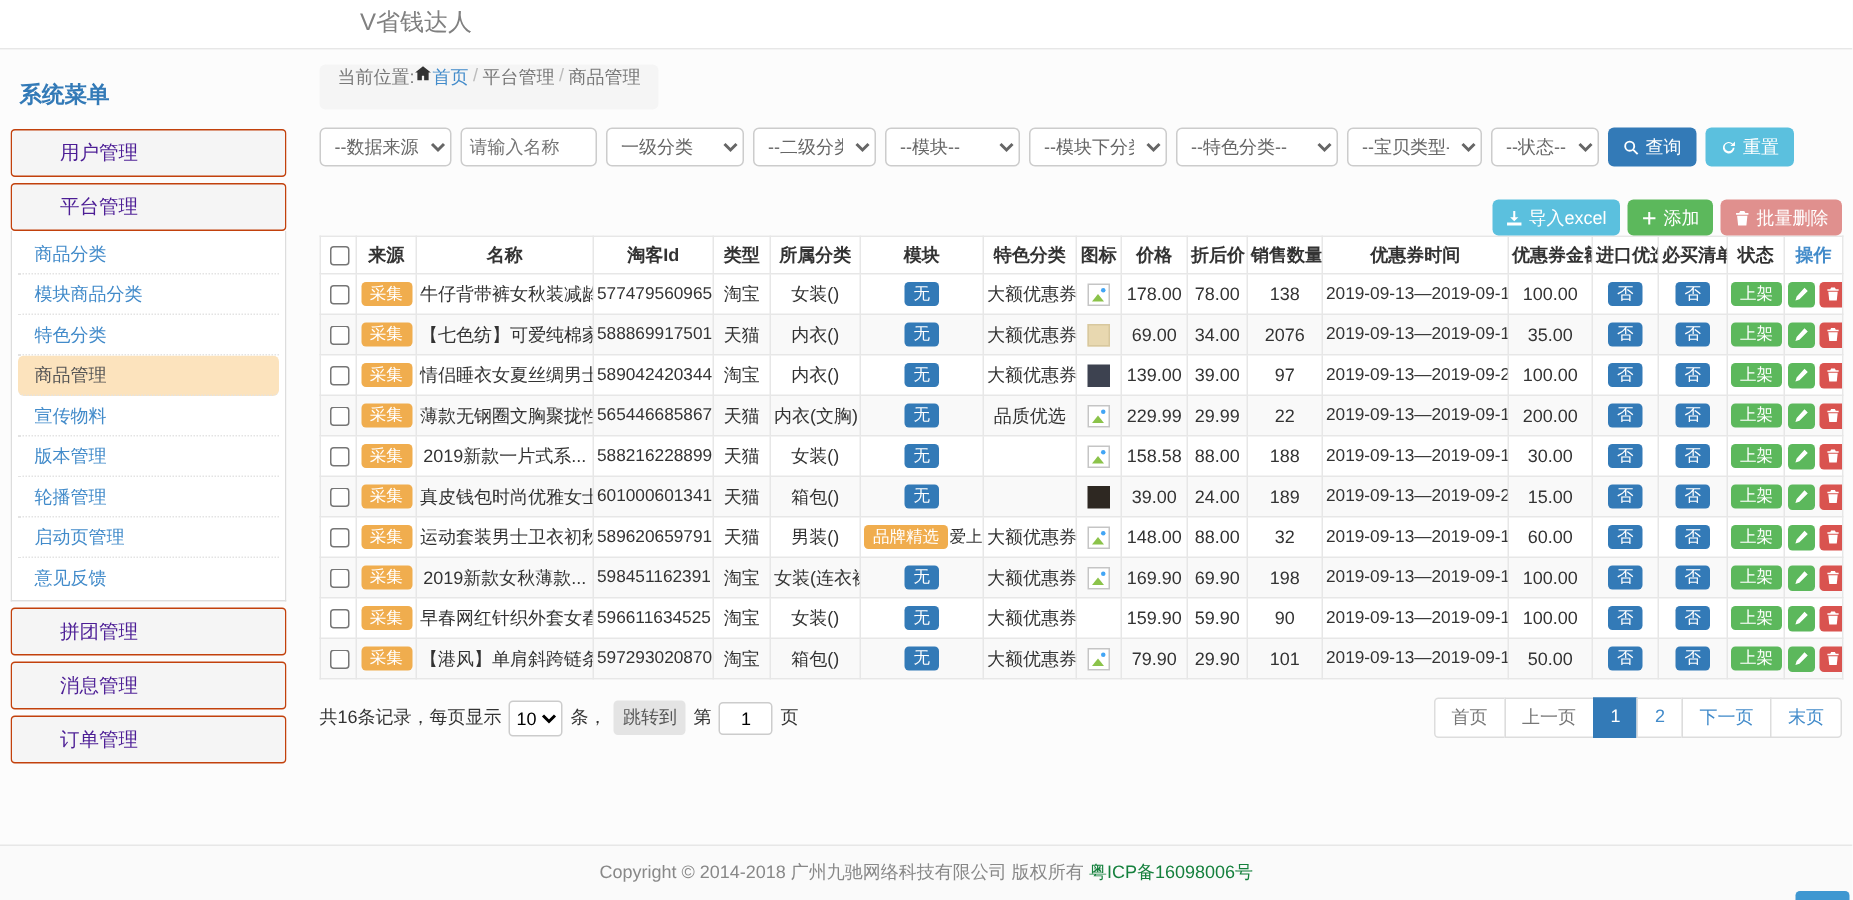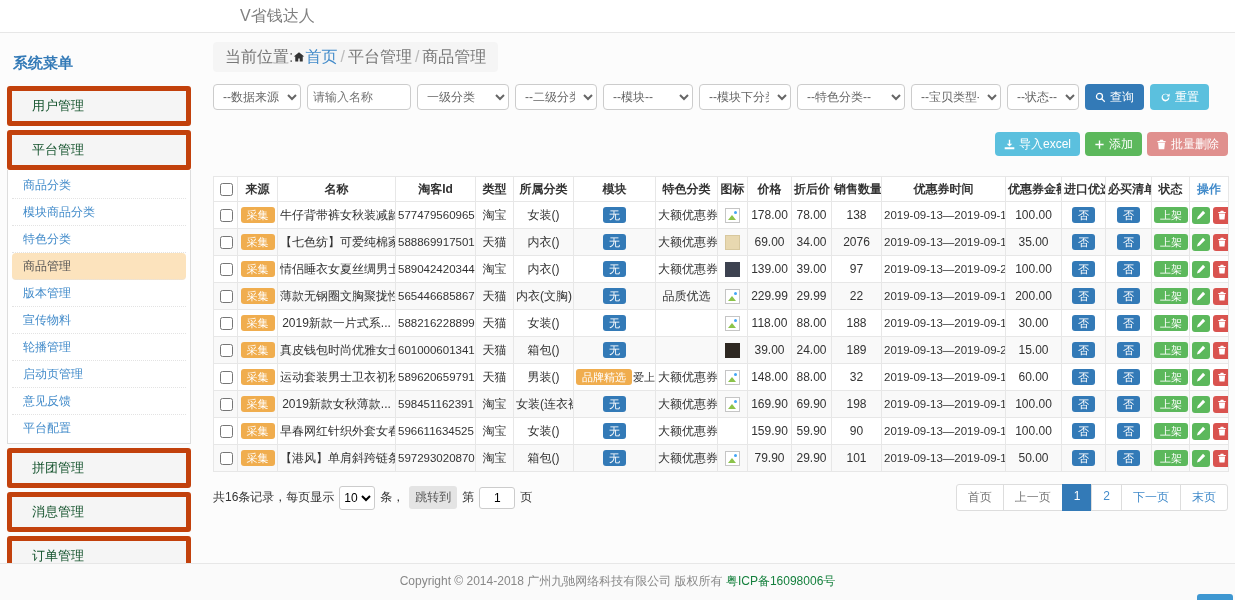--- a/index.html
+++ b/index.html
@@ -8,43 +8,43 @@
   
   .topbar{position:absolute;top:0;left:0;right:0;height:32px;background:#fff;border-bottom:1px solid #e7e7e7;z-index:5}
   .brand{position:absolute;left:240px;top:0;line-height:32px;font-size:16px;color:#808080}
   .top-right{position:absolute;left:865px;top:0;height:32px;display:flex;align-items:center}
   .home-box{width:32px;height:32px;background:#e7e7e7;display:flex;align-items:center;justify-content:center;cursor:pointer}
   .welcome{margin-left:14px;font-size:12px;color:#555;display:flex;align-items:center;gap:5px;cursor:pointer}
   .caret{font-size:9px;color:#777}
   
   .sidebar{position:absolute;left:7px;top:42px;width:184px;height:530px;overflow:hidden}
   .side-title{color:#337ab7;font-weight:700;font-size:15px;padding:12px 6px 9px}
-  .side-header{height:30px;line-height:30px;background:#f5f5f5;border:5px solid #c2410c;border-radius:3px;
-               padding-left:20px;font-size:13px;color:#14532d;margin-top:4px;cursor:pointer}
+  .side-header{height:30px;line-height:30px;background:#f5f5f5;border:1px solid #c2410c;border-radius:3px;
+               padding-left:32px;font-size:13px;color:#4c1d95;margin-top:4px;cursor:pointer}
   .side-sub{border:1px solid #ddd;border-top:none;background:#fff;padding:2px 4px}
   .side-item{height:26px;line-height:26px;padding-left:11px;font-size:12px;color:#428bca;border-bottom:1px dotted #e3e3e3;cursor:pointer}
   .side-item:last-child{border-bottom:none}
   .side-item.active{background:#fce3bd;border-radius:4px;color:#555}
   
   .content{position:absolute;left:213px;top:42px;width:1015px}
-  .breadcrumb{display:inline-flex;align-items:center;gap:0;background:#f5f5f5;border-radius:4px;height:30px;
-              padding:0 12px;font-size:16px;color:#777}
+  .breadcrumb{display:inline-flex;gap:0;background:#f5f5f5;border-radius:4px;height:30px;
+              padding:0 12px;font-size:12px;color:#777}
   .bc-link{color:#428bca;cursor:pointer}
   .sep{color:#bbb;margin:0 3px}
   .filter-bar{display:flex;gap:6px;margin-top:12px;align-items:center}
   .f-select,.f-input{height:26px;border:1px solid #ccc;border-radius:4px;font-size:12px;color:#666;background:#fff;padding:0 5px;box-sizing:border-box}
   .btn{display:inline-flex;align-items:center;gap:4px;border:none;border-radius:4px;color:#fff;font-size:12px;height:26px;padding:0 10px;cursor:pointer}
   .btn-primary{background:#337ab7}
   .btn-info{background:#5bc0de}
   .btn-success{background:#5cb85c}
   .btn-danger-soft{background:#e0908e}
   .btn-sm{height:24px;padding:0 9px}
   .toolbar{display:flex;justify-content:flex-end;gap:5px;margin-top:22px}
   
-  table{width:100%;border-collapse:collapse;table-layout:fixed;margin-top:20px;background:#fff;font-size:12px;color:#333}
+  table{width:100%;border-collapse:collapse;table-layout:fixed;margin-top:0;background:#fff;font-size:12px;color:#333}
   th,td{border:1px solid #e7e7e7;text-align:center;overflow:hidden;white-space:nowrap}
   th{font-weight:700;height:24px;padding:0 2px}
   td{height:26px;padding:0 2px}
   tbody tr:nth-child(even){background:#f9f9f9}
   th.op-head{color:#428bca}
   .badge{display:inline-block;border-radius:3px;color:#fff;font-size:11px;padding:2px 6px;line-height:1.15}
   .b-orange{background:#f0ad4e}.b-blue{background:#337ab7}.b-green{background:#5cb85c}
   .module-extra{font-size:11px;color:#333;margin-left:1px}
   .act-btn{display:inline-flex;align-items:center;justify-content:center;width:18px;height:17px;border-radius:3px;border:none;cursor:pointer;vertical-align:middle;padding:0}
   .act-edit{background:#5cb85c;margin-right:3px}
@@ -85,26 +85,25 @@
 <aside class="sidebar">
   <div class="side-title">系统菜单</div>
   <div id="side-panels">
       <div class="side-header">用户管理</div>
       <div class="side-header">平台管理</div>
       <div class="side-sub">
         <div class="side-item">商品分类</div>
         <div class="side-item">模块商品分类</div>
         <div class="side-item">特色分类</div>
         <div class="side-item active">商品管理</div>
+        <div class="side-item">宣传物料</div>
         <div class="side-item">版本管理</div>
-        <div class="side-item">宣传物料</div>
         <div class="side-item">轮播管理</div>
         <div class="side-item">启动页管理</div>
         <div class="side-item">意见反馈</div>
-        <div class="side-item">平台配置</div>
       </div>
       <div class="side-header">拼团管理</div>
       <div class="side-header">消息管理</div>
       <div class="side-header">订单管理</div>
     </div>
 </aside>
 
 <main class="content">
   <div class="breadcrumb">
     <span>当前位置:</span>
@@ -114,21 +113,21 @@
     <span class="bc-link">首页</span>
     <span class="sep">/</span>
     <span>平台管理</span>
     <span class="sep">/</span>
     <span>商品管理</span>
   </div>
 
   <div class="filter-bar">
     <span id="filter-controls" style="display:flex;gap:6px">
         <select class="f-select" style="width: 88px;"><option>--数据来源--</option></select>
-        <input class="f-input" placeholder="请输入名称" style="width: 104px;">
+        <input class="f-input" placeholder="请输入名称" style="width: 91px;">
         <select class="f-select" style="width: 92px;"><option>一级分类</option></select>
         <select class="f-select" style="width: 82px;"><option>--二级分类--</option></select>
         <select class="f-select" style="width: 90px;"><option>--模块--</option></select>
         <select class="f-select" style="width: 92px;"><option>--模块下分类--</option></select>
         <select class="f-select" style="width: 108px;"><option>--特色分类--</option></select>
         <select class="f-select" style="width: 90px;"><option>--宝贝类型--</option></select>
         <select class="f-select" style="width: 72px;"><option>--状态--</option></select>
       </span>
     <button class="btn btn-primary">
       <svg width="11" height="11" viewBox="0 0 16 16">
@@ -325,21 +324,21 @@
         <tr>
           <td><input type="checkbox" style=""></td>
           <td><span class="badge b-orange">采集</span></td>
           <td><span>2019新款一片式系...</span></td>
           <td class="id-cell"><span>588216228899</span></td>
           <td><span>天猫</span></td>
           <td><span>女装()</span></td>
           <td><span class="badge b-blue">无</span></td>
           <td><span></span></td>
           <td><span class="icn icn-broken"></span></td>
-          <td><span>118.00</span></td>
+          <td><span>158.58</span></td>
           <td><span>88.00</span></td>
           <td><span>188</span></td>
           <td class="date-cell"><span>2019-09-13—2019-09-19</span></td>
           <td><span>30.00</span></td>
           <td><span class="badge b-blue">否</span></td>
           <td><span class="badge b-blue">否</span></td>
           <td><span class="badge b-green">上架</span></td>
           <td><button class="act-btn act-edit">
               <svg width="10" height="10" viewBox="0 0 16 16">
                 <path fill="#fff" d="M11.2 1.3l3.5 3.5-8.9 8.9L1.5 15l1.3-4.3 8.4-9.4zM1 15h.01z"></path>

